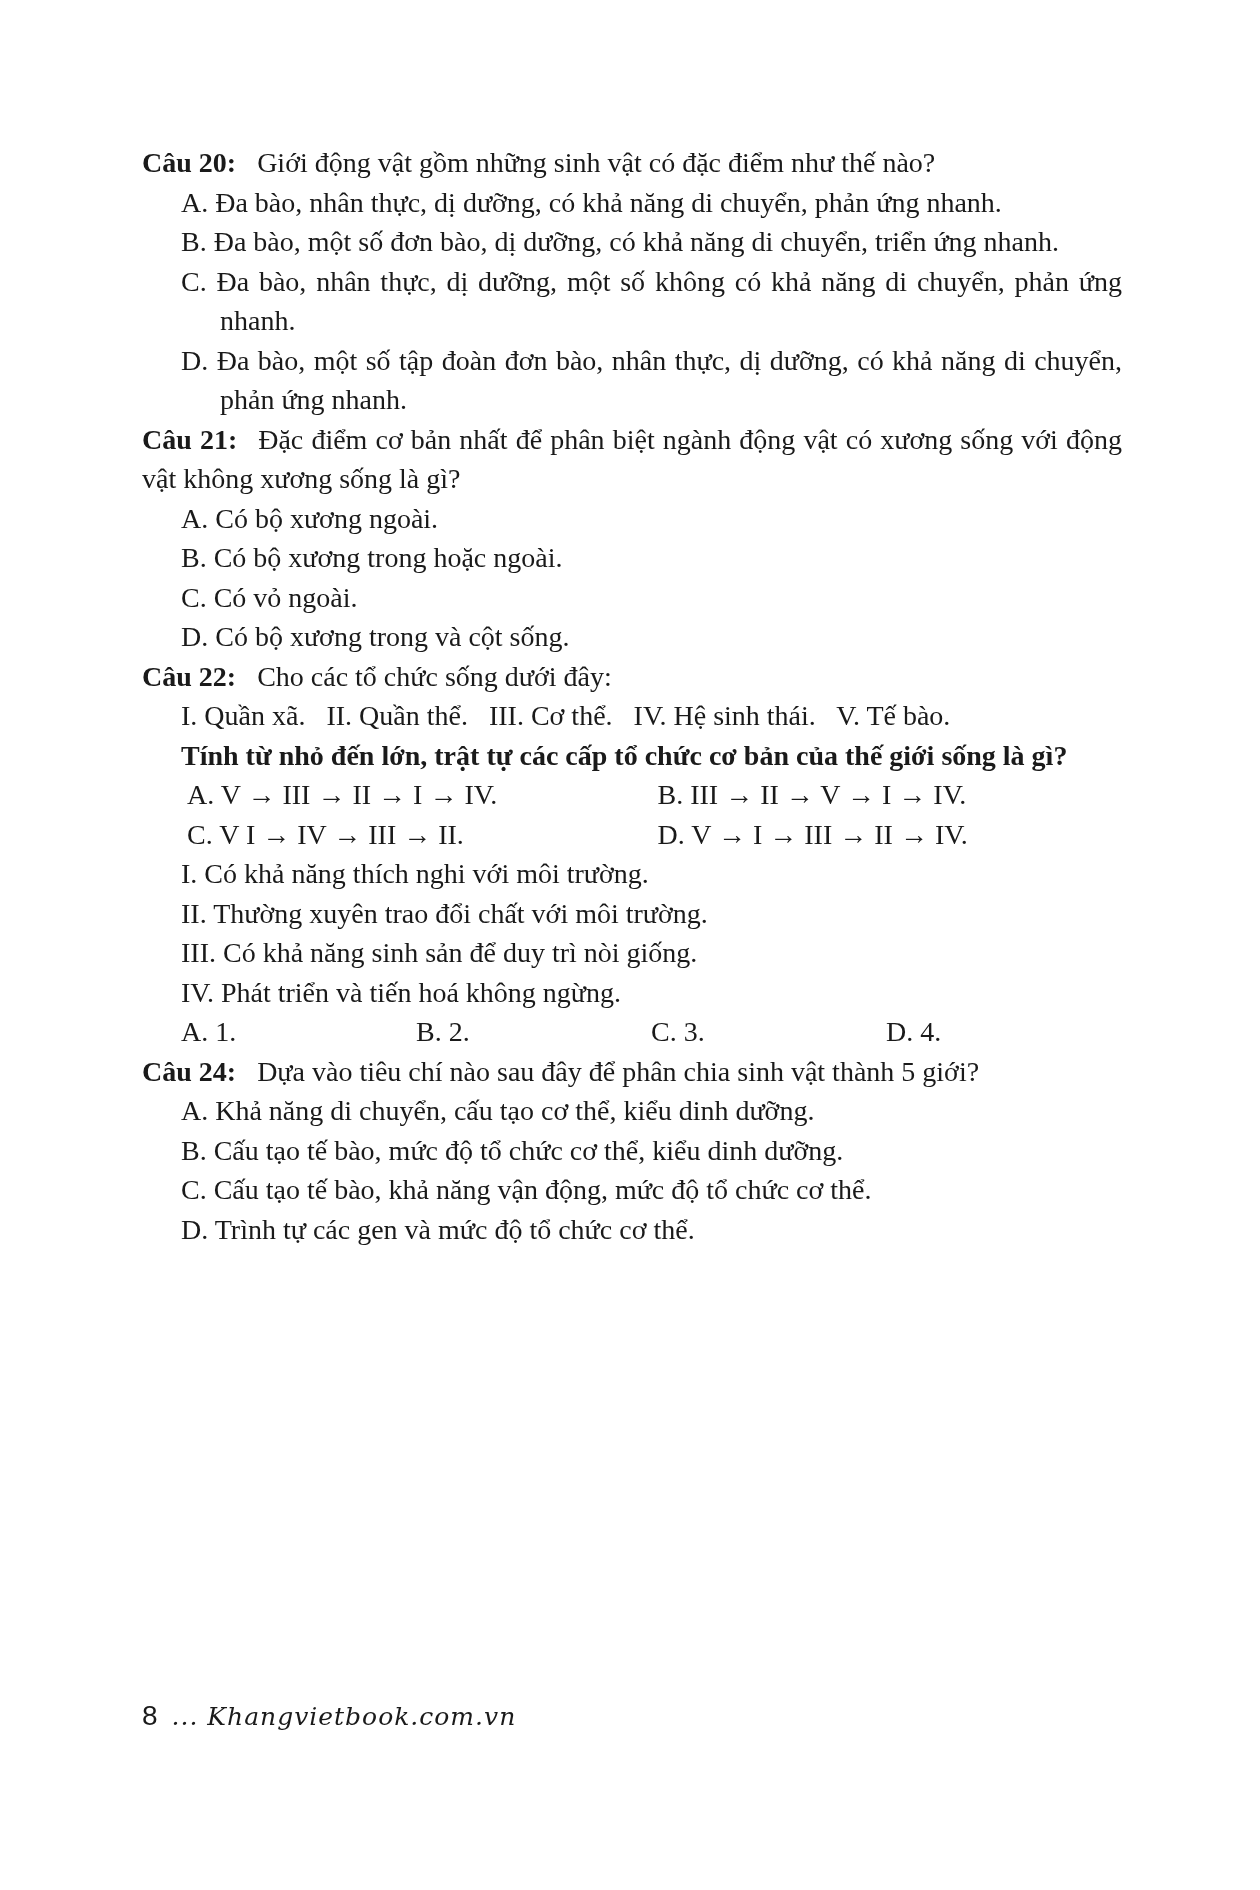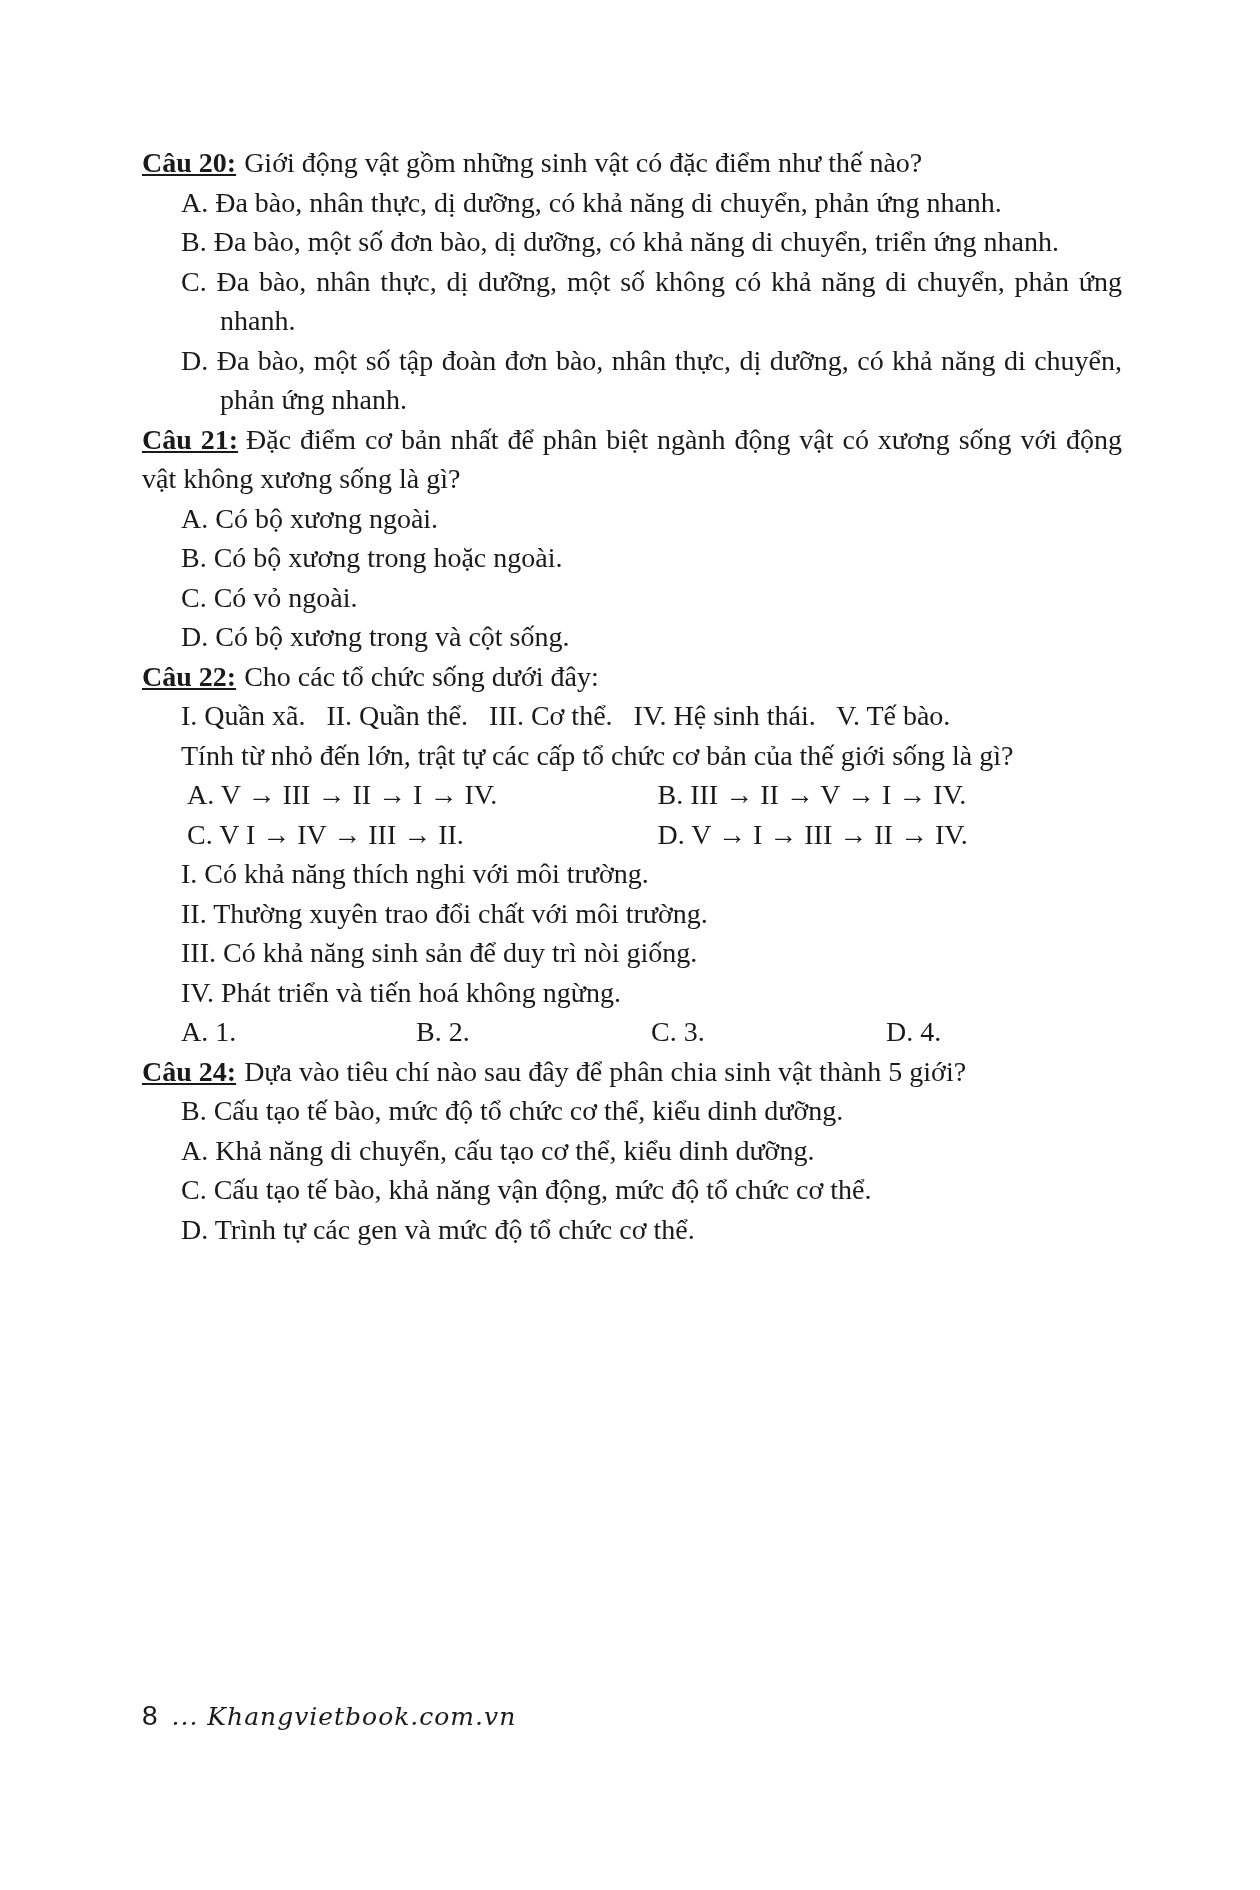--- a/index.html
+++ b/index.html
@@ -7,25 +7,25 @@
     width: 1260px; height: 1890px; position: relative; overflow: hidden;
     font-family: "Liberation Serif", "DejaVu Serif", serif;
     color: #1a1a1a;
   }
   .page {
     position: absolute; left: 142px; top: 143px; width: 980px;
     font-size: 28px; line-height: 39.5px;
   }
   .q { margin: 0; }
   .q-head { text-align: justify; }
-  .q-label { font-weight: bold; margin-right: 8px; text-decoration: underline; }
+  .q-label { font-weight: bold; margin-right: 21px; }
   .opt { padding-left: 39px; text-indent: 0; }
   .opt-hang { padding-left: 78px; text-indent: -39px; text-align: justify; }
   .indent { padding-left: 39px; }
-  .indent-hang { padding-left: 39px; text-align: justify; }
+  .indent-hang { padding-left: 39px; text-align: justify; font-weight: bold; }
   .row2 { display: flex; padding-left: 39px; }
   .row2 > span { display: block; width: 500px; margin-left: 6px; }
   .row4 { display: flex; padding-left: 39px; }
   .row4 > span { display: block; width: 235px; }
   .footer {
     position: absolute; left: 142px; top: 1698px;
     font-size: 28px; line-height: 36px;
   }
   .footer .num { font-family: "Liberation Sans", sans-serif; margin-right: 14px; }
   .footer .site { font-style: italic; font-family: "DejaVu Serif", serif; letter-spacing: 1px; font-size: 25px; }
@@ -81,22 +81,22 @@
       <span>B. 2.</span>
       <span>C. 3.</span>
       <span>D. 4.</span>
     </div>
   </div>
 
   <div class="q">
     <div class="q-head">
       <span class="q-label">Câu 24:</span><span>Dựa vào tiêu chí nào sau đây để phân chia sinh vật thành 5 giới?</span>
     </div>
+    <div class="opt">A. Khả năng di chuyển, cấu tạo cơ thể, kiểu dinh dưỡng.</div>
     <div class="opt">B. Cấu tạo tế bào, mức độ tổ chức cơ thể, kiểu dinh dưỡng.</div>
-    <div class="opt">A. Khả năng di chuyển, cấu tạo cơ thể, kiểu dinh dưỡng.</div>
     <div class="opt">C. Cấu tạo tế bào, khả năng vận động, mức độ tổ chức cơ thể.</div>
     <div class="opt">D. Trình tự các gen và mức độ tổ chức cơ thể.</div>
   </div>
 
 </div>
 
 <div class="footer">
   <span class="num">8</span><span class="site">... Khangvietbook.com.vn</span>
 </div>
 

